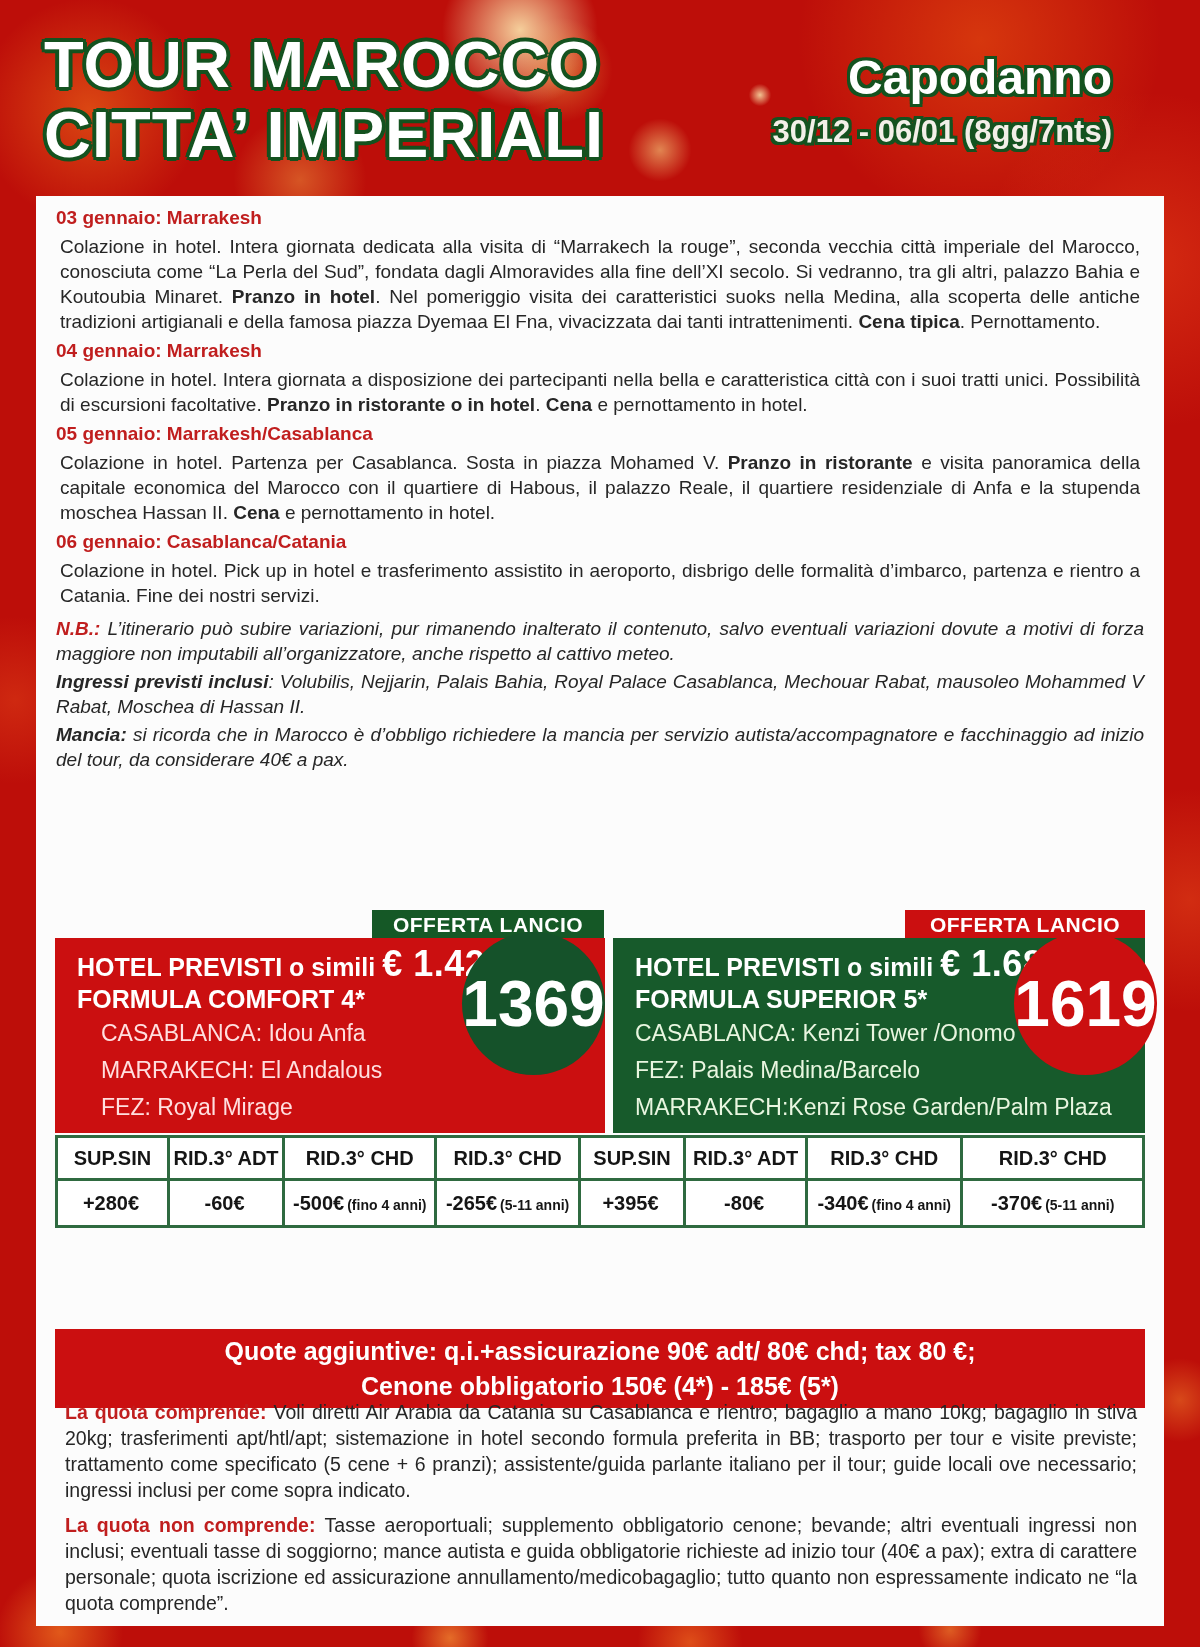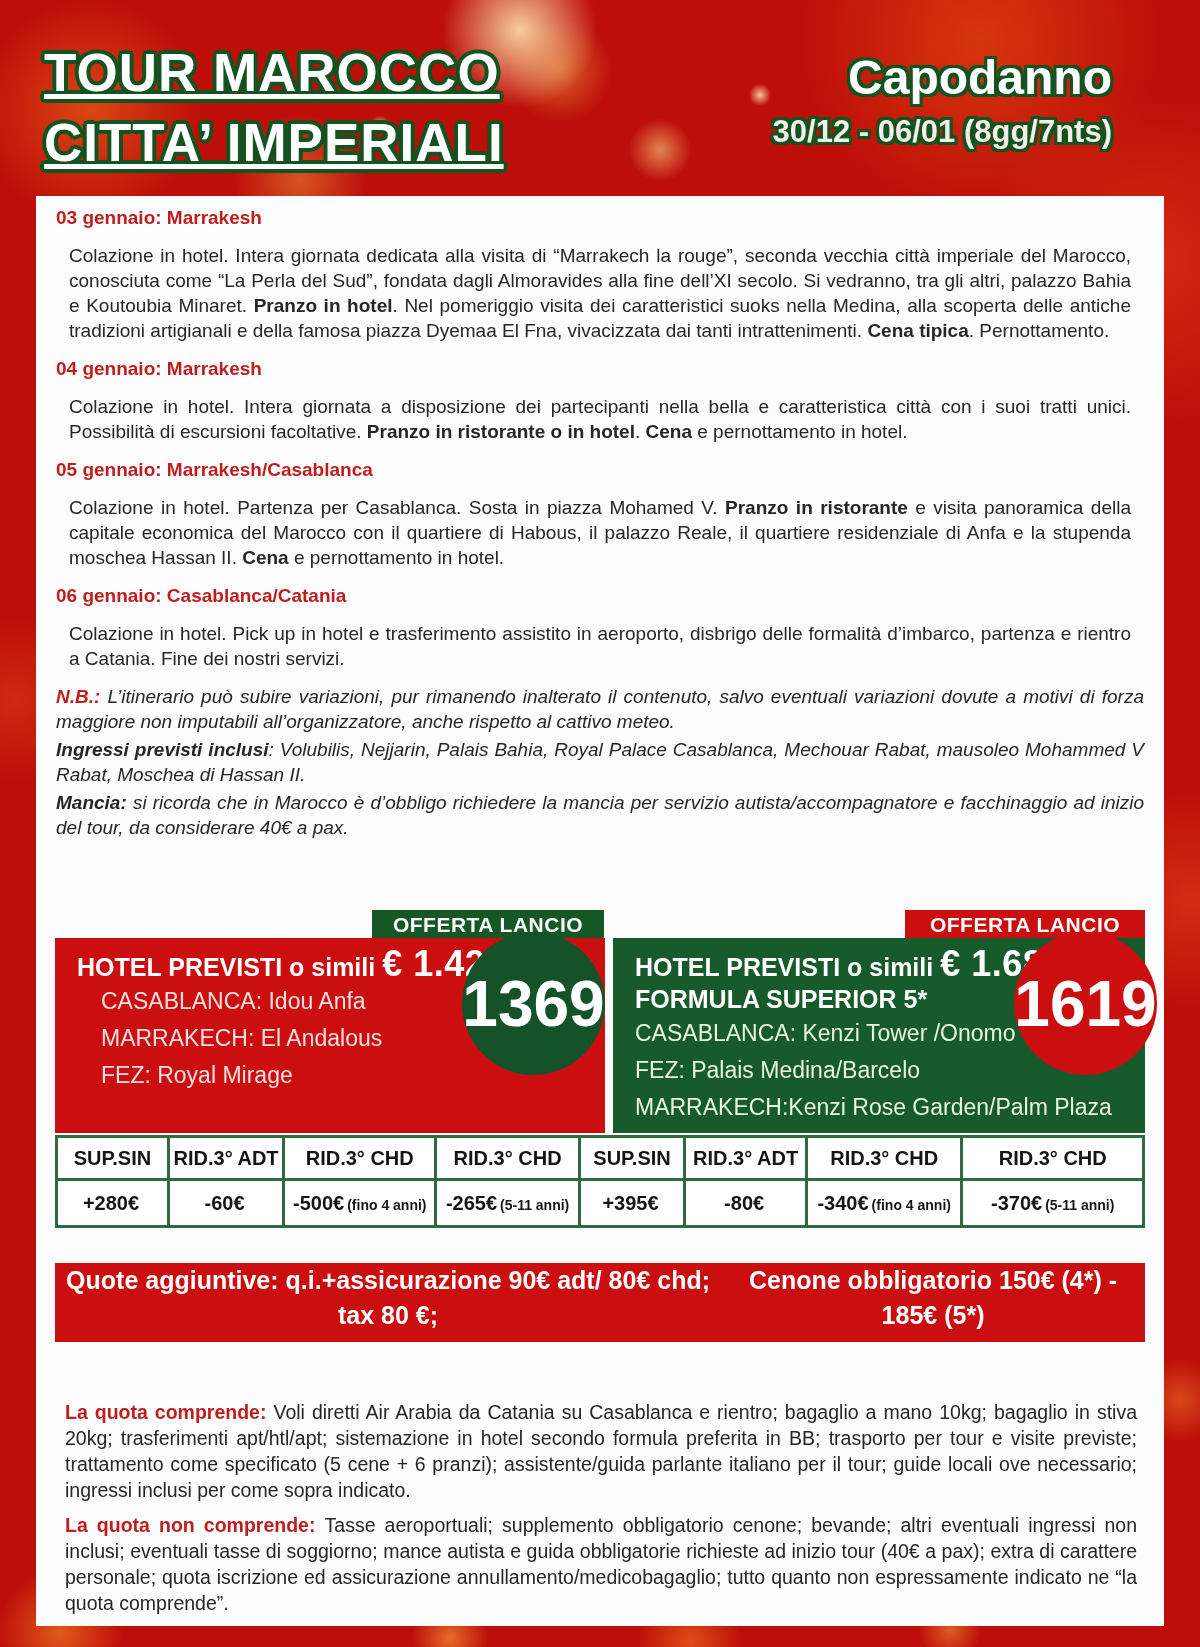--- a/index.html
+++ b/index.html
@@ -24,26 +24,25 @@
       radial-gradient(60px 60px at 1180px 1400px, rgba(255,160,50,.4), rgba(255,160,50,0) 70%),
       radial-gradient(90px 90px at 60px 1632px, rgba(255,150,40,.55), rgba(255,150,40,0) 70%),
       radial-gradient(55px 55px at 450px 1638px, rgba(255,170,60,.6), rgba(255,170,60,0) 70%),
       radial-gradient(75px 75px at 690px 1642px, rgba(255,140,40,.5), rgba(255,140,40,0) 70%),
       radial-gradient(45px 45px at 950px 1630px, rgba(255,170,60,.5), rgba(255,170,60,0) 70%),
       radial-gradient(16px 16px at 760px 95px, rgba(255,240,180,.8), rgba(255,240,180,0) 70%),
       radial-gradient(14px 14px at 380px 125px, rgba(255,235,170,.75), rgba(255,235,170,0) 70%);
   }
   
   .title{
-    position:absolute;left:44px;top:38px;width:640px;
-    font-weight:700;font-size:53px;line-height:70px;letter-spacing:1px;
+    position:absolute;left:44px;top:30px;width:640px;
+    font-weight:700;font-size:65px;line-height:70px;letter-spacing:1px;
     color:#ffffff;
     text-shadow:-3px -3px 0 #14521f,3px -3px 0 #14521f,-3px 3px 0 #14521f,3px 3px 0 #14521f,
                 -4px 0 0 #14521f,4px 0 0 #14521f,0 -4px 0 #14521f,0 4px 0 #14521f;
-    text-decoration:underline;
   }
   .event-block{position:absolute;right:88px;top:50px;text-align:right;color:#fff;}
   .event-name{
     font-weight:700;font-size:48px;line-height:56px;
     text-shadow:-3px -3px 0 #14521f,3px -3px 0 #14521f,-3px 3px 0 #14521f,3px 3px 0 #14521f,
                 -3px 0 0 #14521f,3px 0 0 #14521f,0 -3px 0 #14521f,0 3px 0 #14521f;
   }
   .event-dates{
     font-weight:700;font-size:31px;line-height:40px;margin-top:6px;color:#f3efe8;
     text-shadow:-3px -3px 0 #14521f,3px -3px 0 #14521f,-3px 3px 0 #14521f,3px 3px 0 #14521f,
@@ -51,21 +50,21 @@
   }
   
   .panel{
     position:absolute;left:36px;top:196px;width:1128px;height:1430px;
     background:#fcfcfc;
   }
   
   .itinerary{position:absolute;left:56px;top:205px;width:1088px;color:#262626;
     font-size:19px;line-height:25px;text-align:justify;}
   .day-title{font-weight:700;color:#c01e1e;font-size:19px;line-height:25px;margin:0;}
-  .day-body{margin:13px;}
+  .day-body{margin:4px;}
   .notes{margin-top:8px;}
   .notes p{margin:0 0 3px 0;}
   .rb{font-weight:700;}
   .ri{font-style:italic;}
   
   .banner{
     position:absolute;top:910px;height:29px;z-index:1;
     color:#fff;font-weight:700;font-size:21px;line-height:29px;text-align:center;letter-spacing:.5px;
   }
   .banner.green{left:372px;width:232px;background:#155826;}
@@ -96,23 +95,23 @@
   }
   .price-table th,.price-table td{
     border:3px solid #2f6a40;text-align:center;color:#151515;
     padding:0 2px;overflow:hidden;white-space:nowrap;
   }
   .price-table th{font-size:20px;font-weight:700;height:40px;}
   .price-table td{font-size:20px;font-weight:700;height:44px;}
   .cell-note{font-size:14px;font-weight:700;margin-left:3px;}
   
   .surcharge-box{
-    position:absolute;left:55px;top:1263px;width:1090px;height:79px;background:#cb0f10;
+    position:absolute;left:55px;top:1329px;width:1090px;height:79px;background:#cb0f10;
     color:#fff;font-weight:700;font-size:25px;line-height:35px;text-align:center;
-    display:flex;justify-content:center;
+    display:flex;flex-direction:column;justify-content:center;
   }
   
   .inclusions{
     position:absolute;left:56px;top:1390px;width:1090px;color:#262626;
     font-size:19.5px;line-height:26px;text-align:justify;
   }
   .inclusions p{margin:9px;}
 </style>
 </head>
 <body>
@@ -145,20 +144,21 @@
       <p><span class="rb ri">Mancia:</span><span class="ri"> si ricorda che in Marocco è d’obbligo richiedere la mancia per servizio autista/accompagnatore e facchinaggio ad inizio del tour, da considerare 40€ a pax.</span></p>
     </div>
   </div>
 
   <div class="banner green">OFFERTA LANCIO</div>
   <div class="offer-box red">
     <div class="offer-line1">
       <span>HOTEL PREVISTI  o simili</span>
       <span class="offer-price">€ 1.429</span>
     </div>
+    <div class="offer-line2">FORMULA COMFORT  4*</div>
     <div class="hotel-line">CASABLANCA: Idou Anfa</div>
     <div class="hotel-line">MARRAKECH: El Andalous</div>
     <div class="hotel-line">FEZ: Royal Mirage</div>
   </div>
   <div class="price-circle green">1369</div>
 
   <div class="banner red">OFFERTA LANCIO</div>
   <div class="offer-box green">
     <div class="offer-line1">
       <span>HOTEL PREVISTI  o simili</span>

